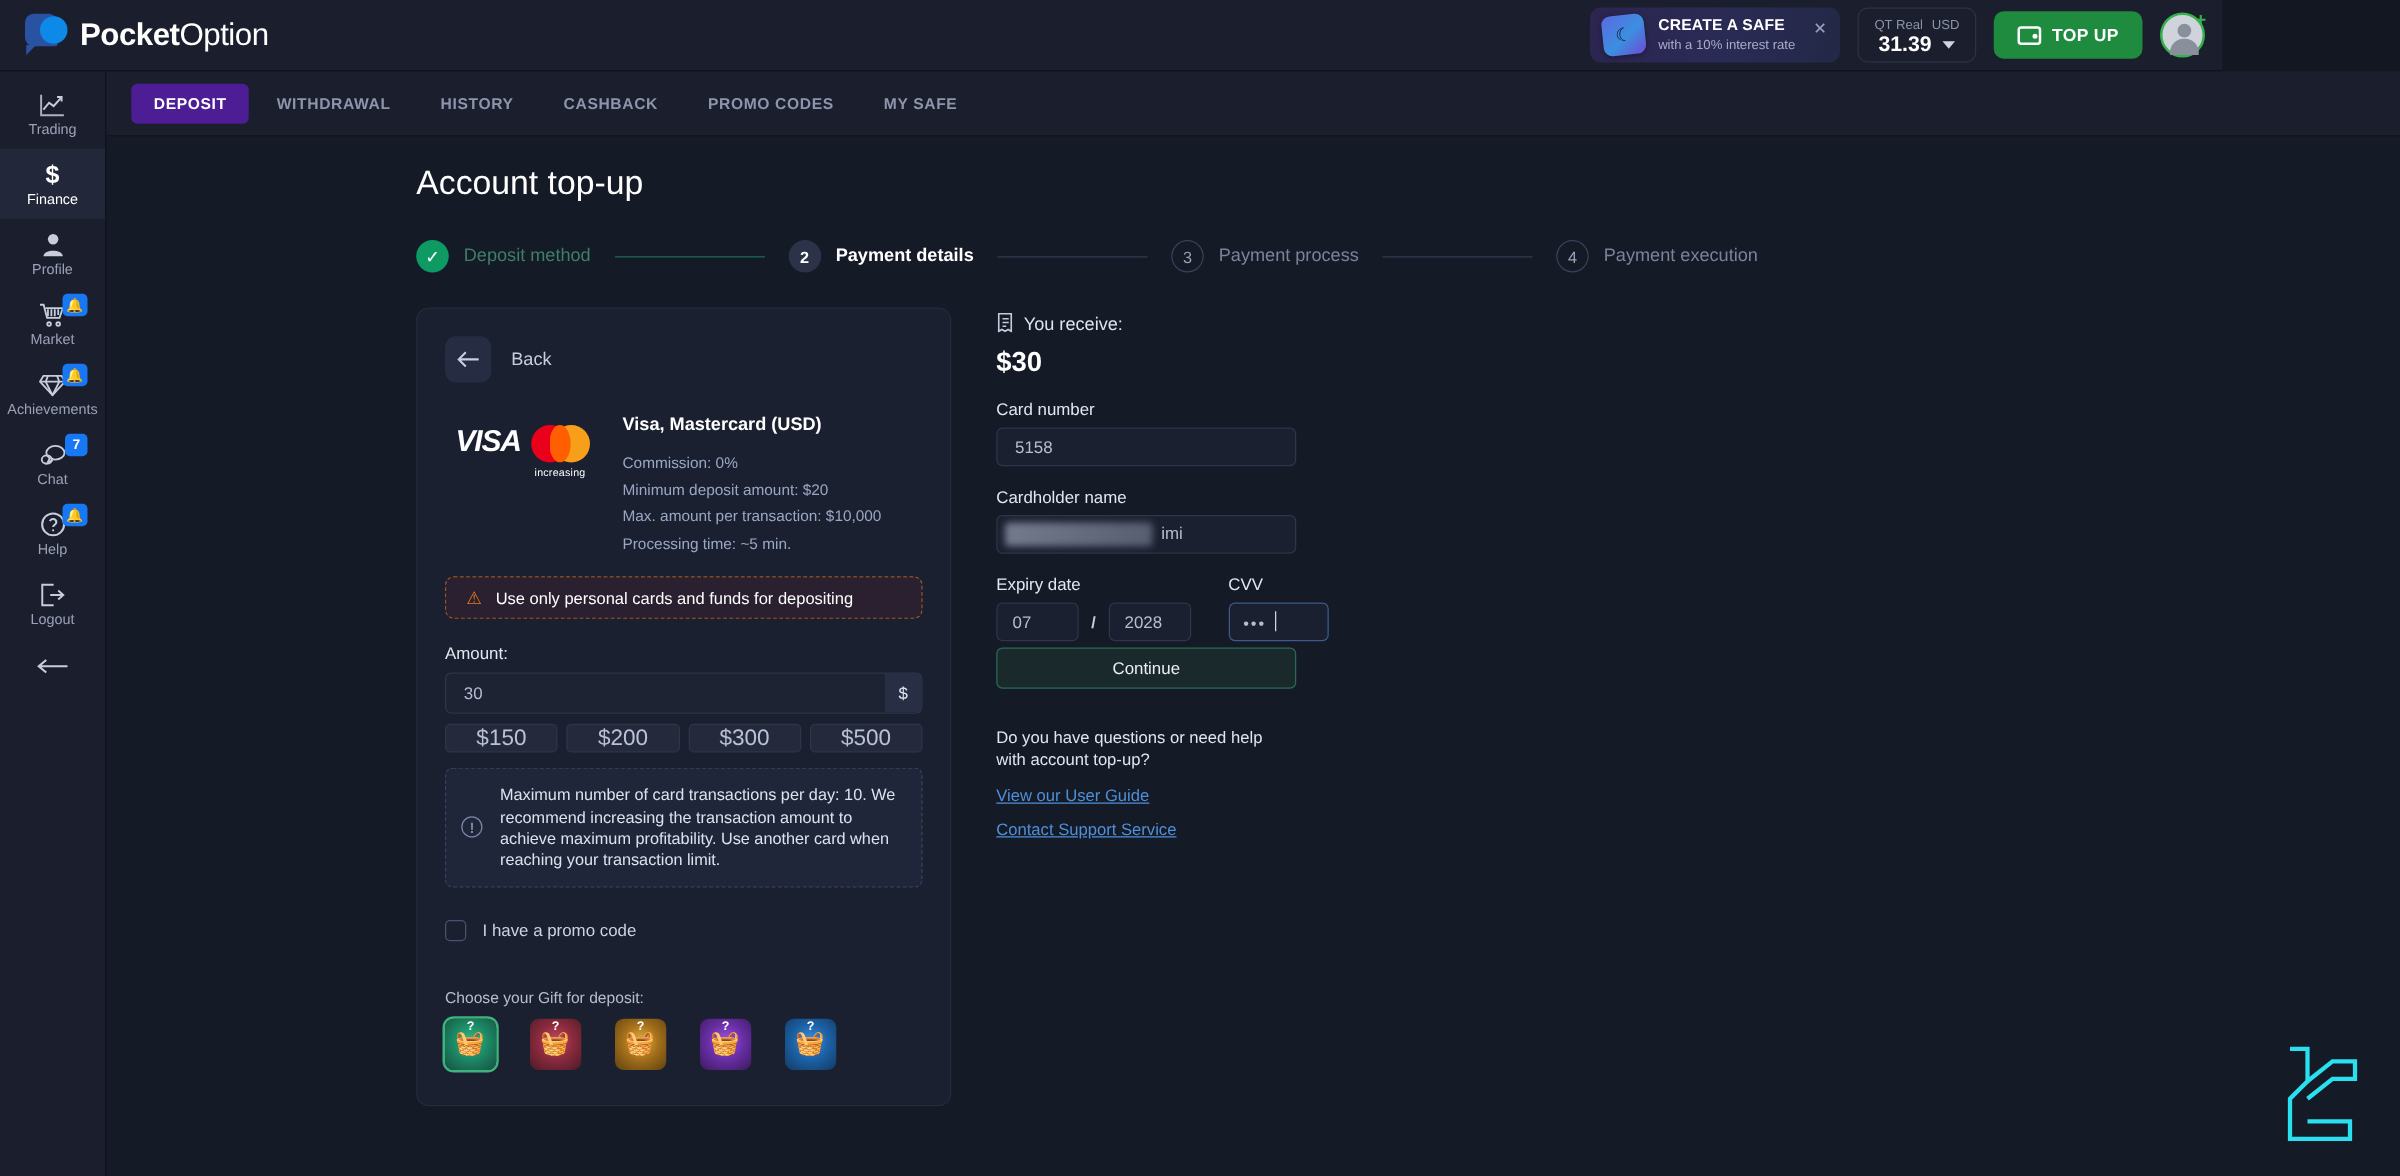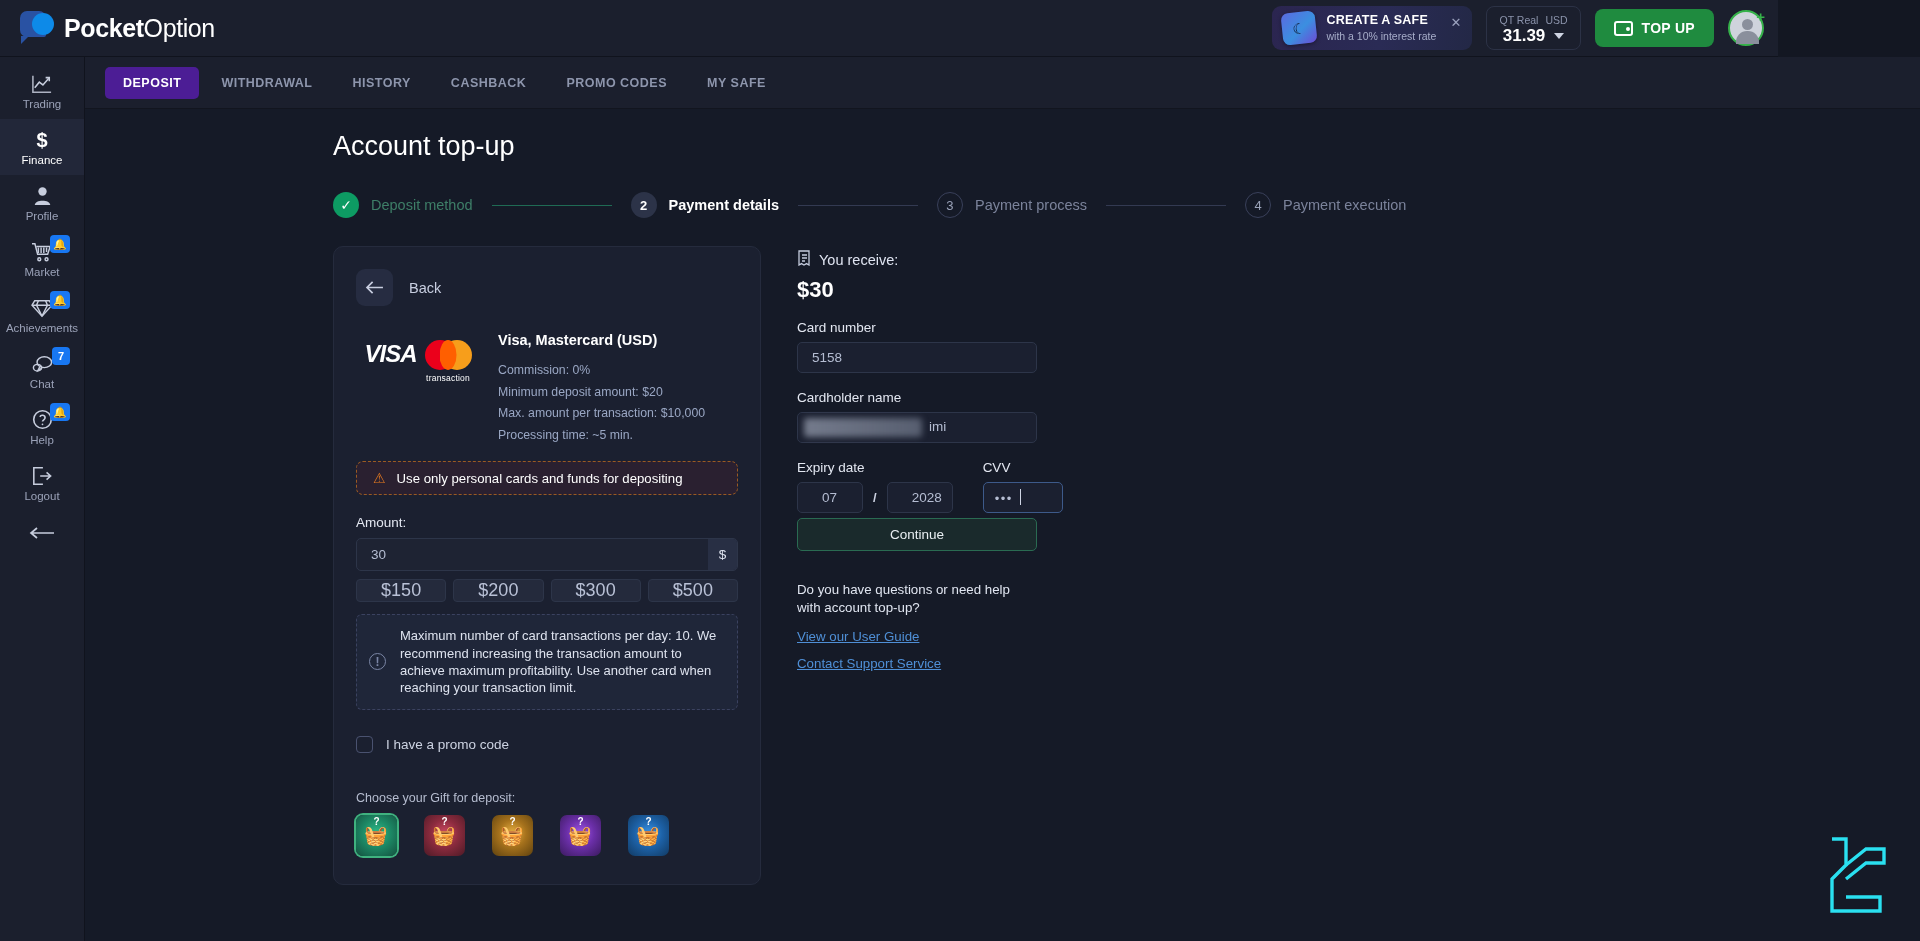--- a/index.html
+++ b/index.html
@@ -249,21 +249,21 @@
   .name-blur {
     position: absolute; left: 7px; top: 6px; width: 118px; height: 19px; border-radius: 3px;
     background: linear-gradient(90deg, rgba(190,198,216,.55), rgba(170,180,200,.42));
     filter: blur(3px);
   }
   .name-val { position: absolute; left: 132px; top: 7px; font-size: 13.5px; color: #b5bdd2; }
 
   .exprow { display: flex; align-items: flex-end; gap: 0; }
   .small-in {
     width: 66px; height: 31px; background: #1b2030; border: 1px solid #2d3549; border-radius: 5px;
-    color: #b5bdd2; font-size: 13.5px; padding-left: 24px; outline: none;
+    color: #b5bdd2; font-size: 13.5px; padding-left: 12px; outline: none;
     font-family: "Liberation Sans", sans-serif;
   }
   .slash { font-size: 13px; color: #cdd3e2; margin: 0 10px 8px 10px; font-weight: 700; }
   .cvv-in {
     width: 80px; height: 31px; background: #1b2030; border: 1px solid #3d5a8a; border-radius: 5px;
     color: #b5bdd2; font-size: 13.5px; padding-left: 12px; outline: none;
     font-family: "Liberation Sans", sans-serif;
   }
   .cvv-wrap { position: relative; }
   .cvv-dots { position: absolute; left: 12px; top: 9px; font-size: 13px; color: #b5bdd2; letter-spacing: 1.5px;}
@@ -477,21 +477,21 @@
       <div class="methodrow">
         <div class="logos">
           <div class="brandline">
             <span class="visa">VISA</span>
             <span style="display:flex;flex-direction:column;align-items:center;">
               <span class="mc">
                 <span class="c1"></span>
                   <span class="c2"></span>
                   <span class="cm"></span>
               </span>
-              <span class="mc-word">transaction</span>
+              <span class="mc-word">increasing</span>
             </span>
           </div>
         </div>
 
         <div class="methodinfo">
           <div class="m-title">Visa, Mastercard (USD)</div>
           <div class="m-line first">Commission: 0%</div>
           <div class="m-line">Minimum deposit amount: $20</div>
           <div class="m-line">Max. amount per transaction: $10,000</div>
           <div class="m-line">Processing time: ~5 min.</div>

